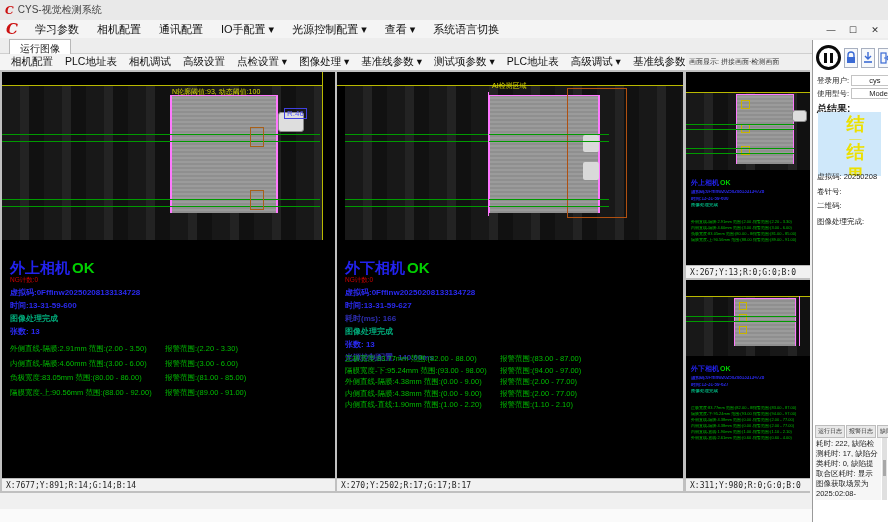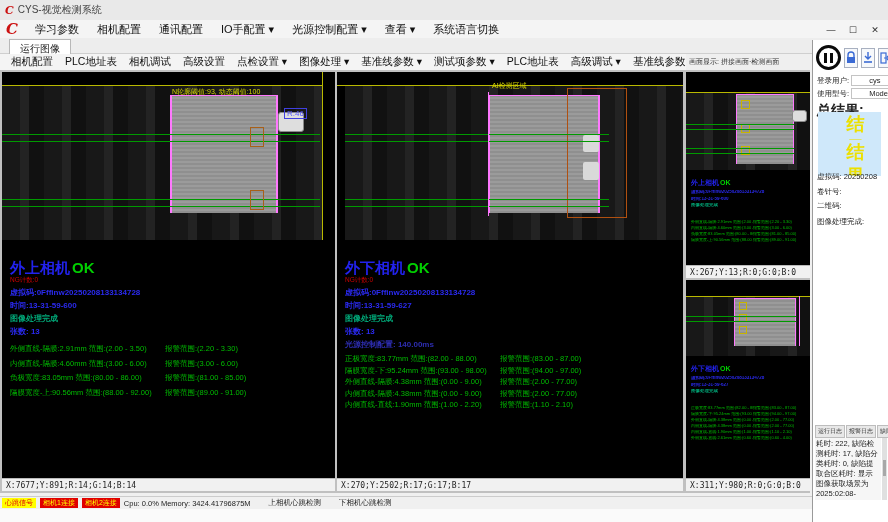--- a/index.html
+++ b/index.html
@@ -195,20 +195,21 @@
       <div class="gline" style="left:8px;top:127px;width:264px"></div>
       <div class="gline" style="left:8px;top:134px;width:264px"></div>
       <div class="pline-v" style="left:151px;top:20px;height:124px"></div>
       <div class="ovl-y" style="left:155px;top:9px">AI检测区域</div>
 
       <div class="tblock">
         <span class="t-title">外下相机</span><span class="t-ok">OK</span>
         <div class="t-sub">NG计数:0</div>
         <div class="t-line">虚拟码:0Fffinw20250208133134728</div>
         <div class="t-line">时间:13-31-59-627</div>
+        <div class="t-line t-dim">耗时(ms): 166</div>
         <div class="t-line t-status">图像处理完成</div>
         <div class="t-line">张数: 13</div>
         <div class="t-line t-dim">光源控制配置: 140.00ms</div>
       </div>
       <div class="rows rows-center">
         <div class="mrow"><span class="meas">正极宽度:83.77mm 范围:(82.00 - 88.00)</span><span class="alarm">报警范围:(83.00 - 87.00)</span></div>
         <div class="mrow"><span class="meas">隔膜宽度-下:95.24mm 范围:(93.00 - 98.00)</span><span class="alarm">报警范围:(94.00 - 97.00)</span></div>
         <div class="mrow"><span class="meas">外侧直线-隔膜:4.38mm 范围:(0.00 - 9.00)</span><span class="alarm">报警范围:(2.00 - 77.00)</span></div>
         <div class="mrow"><span class="meas">内侧直线-隔膜:4.38mm 范围:(0.00 - 9.00)</span><span class="alarm">报警范围:(2.00 - 77.00)</span></div>
         <div class="mrow"><span class="meas">内侧直线-直线:1.90mm 范围:(1.00 - 2.20)</span><span class="alarm">报警范围:(1.10 - 2.10)</span></div>
@@ -297,46 +298,36 @@
       </div>
     </div>
     <div class="srow" style="top:35px">
       <span>登录用户:</span>
       <span class="inset">cys</span>
     </div>
     <div class="srow" style="top:48px">
       <span>使用型号:</span>
       <span class="inset">Model1</span>
     </div>
-    <div class="srow" style="top:62px;font-weight:bold;font-size:14px">总结果:</div>
+    <div class="srow" style="top:62px;font-weight:bold;font-size:10px">总结果:</div>
     <div class="result-box" style="top:72px">结果</div>
     <div class="result-box" style="top:100px">结果</div>
     <div class="srow" style="top:132px">
       <span>虚拟码:</span>
       <span>20250208</span>
     </div>
     <div class="srow" style="top:147px">卷针号:</div>
     <div class="srow" style="top:161px">二维码:</div>
     <div class="srow" style="top:177px">图像处理完成:</div>
 
     <div class="logtabs">
       <span class="logtab">运行日志</span>
       <span class="logtab">报警日志</span>
       <span class="logtab">缺陷日志</span>
     </div>
     <div class="logtext">耗时: 222, 缺陷检测耗时: 17, 缺陷分类耗时: 0, 缺陷提取合区耗时: 显示图像获取场景为 2025:02:08-13:31:59:650--cys--外上相机--图像处理耗时: 256.00ms</div>
     <div class="logscroll"></div>
     <div class="logthumb"></div>
   </div>
 
-  <div class="abs statusbar">
-    <span class="badge badge-hb">心跳信号</span>
-    <span class="badge badge-cam">相机1连接</span>
-    <span class="badge badge-cam">相机2连接</span>
-    <span>Cpu: 0.0% Memory: 3424.41796875M</span>
-    <span class="status-gap"></span>
-    <span>上相机心跳检测</span>
-    <span class="status-gap"></span>
-    <span>下相机心跳检测</span>
-  </div>
   <div class="abs bottom-strip"></div>
 
 </div>
 
 </body></html>

